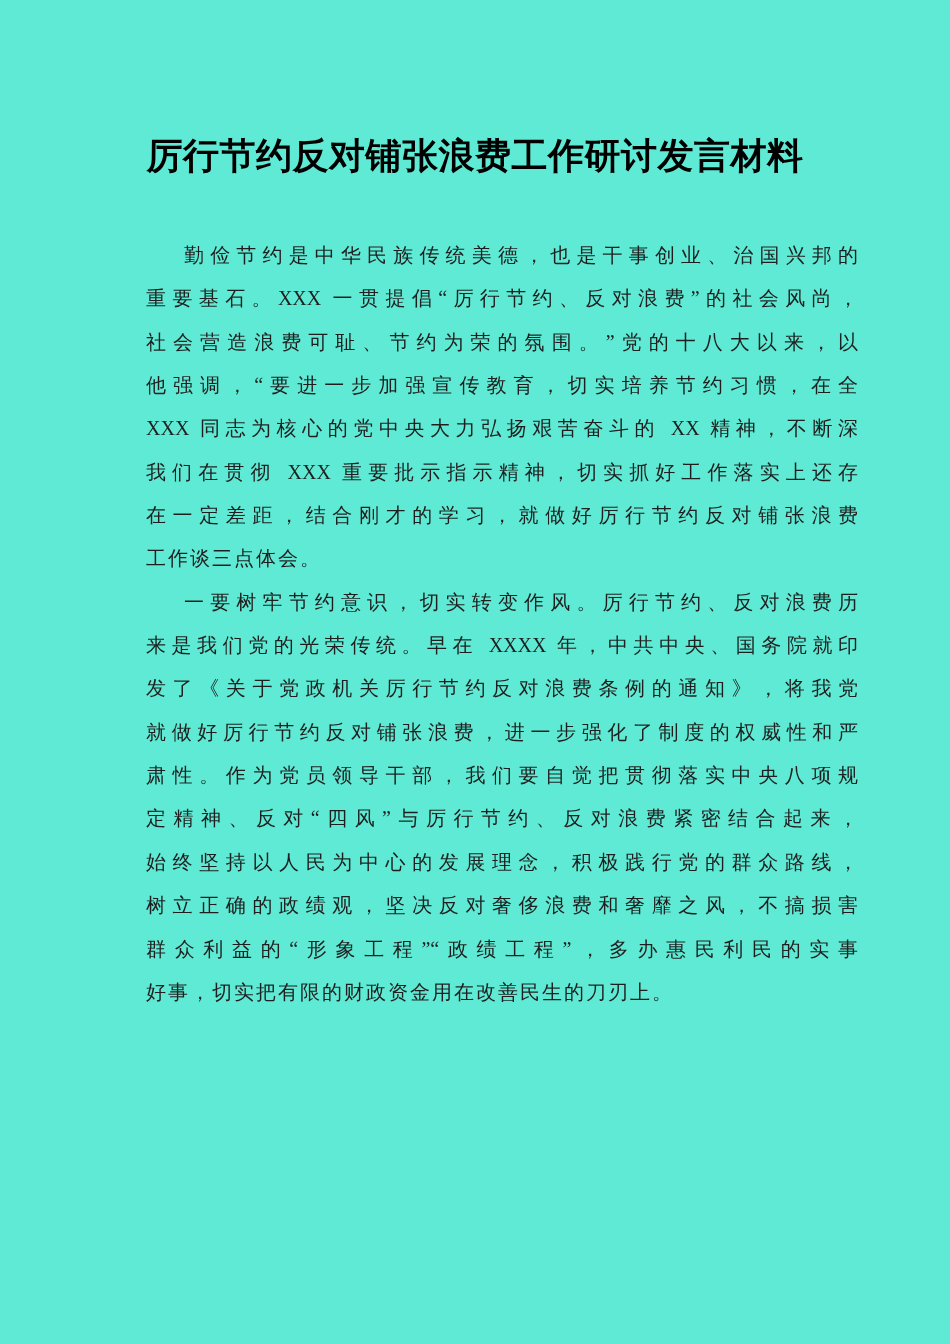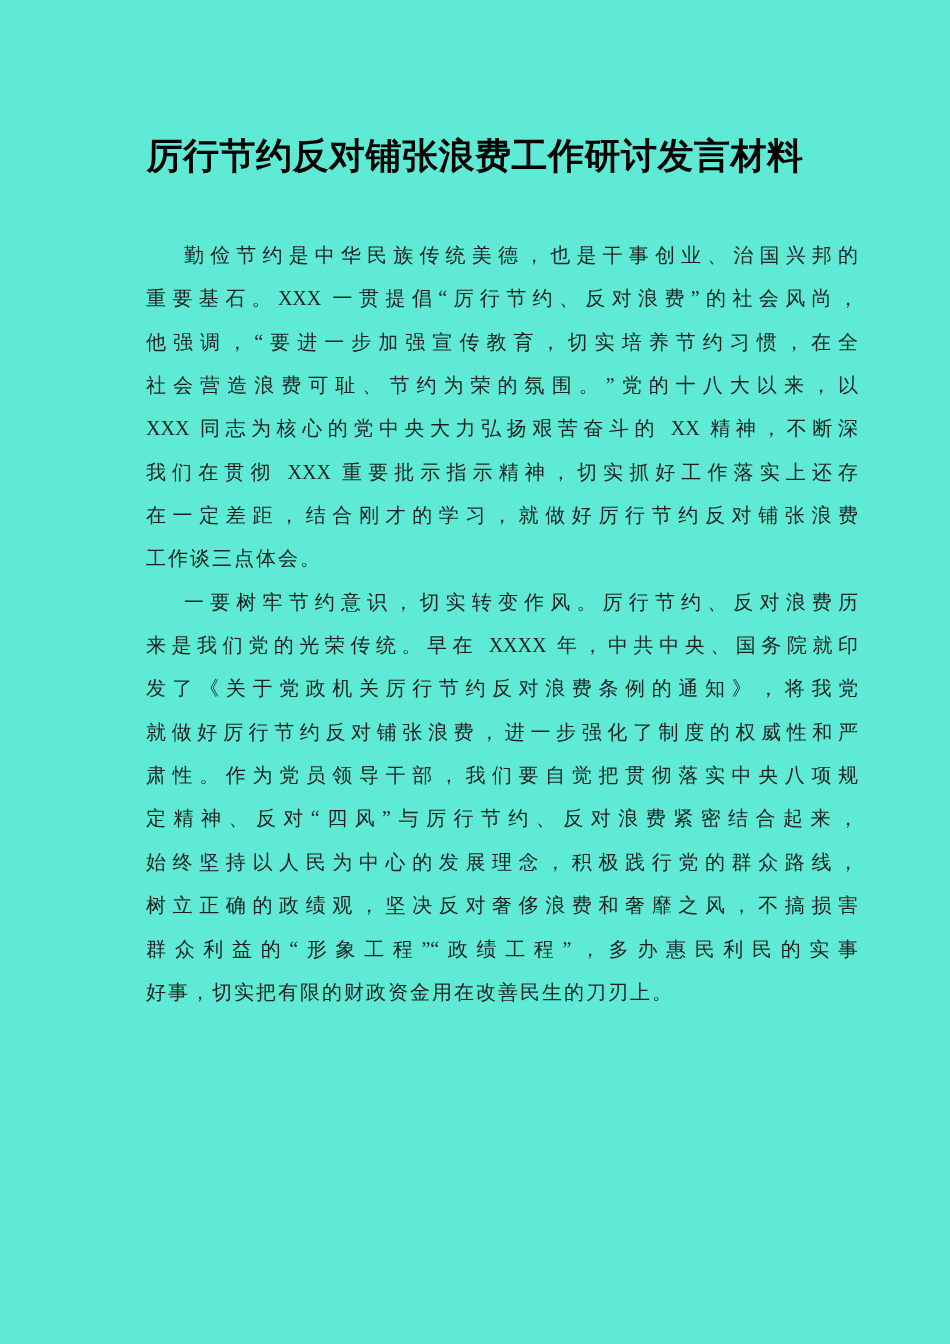--- a/index.html
+++ b/index.html
@@ -61,22 +61,22 @@
 </style>
 </head>
 <body>
 
 <div class="page">
   <h1 class="doc-title">厉行节约反对铺张浪费工作研讨发言材料</h1>
   <div class="doc-body" id="doc-body">
       <div class="paragraph">
         <div class="line first">勤俭节约是中华民族传统美德，也是干事创业、治国兴邦的</div>
         <div class="line">重要基石。XXX 一贯提倡“厉行节约、反对浪费”的社会风尚，</div>
+        <div class="line">社会营造浪费可耻、节约为荣的氛围。”党的十八大以来，以</div>
         <div class="line">他强调，“要进一步加强宣传教育，切实培养节约习惯，在全</div>
-        <div class="line">社会营造浪费可耻、节约为荣的氛围。”党的十八大以来，以</div>
         <div class="line">XXX 同志为核心的党中央大力弘扬艰苦奋斗的 XX 精神，不断深</div>
         <div class="line">我们在贯彻 XXX 重要批示指示精神，切实抓好工作落实上还存</div>
         <div class="line">在一定差距，结合刚才的学习，就做好厉行节约反对铺张浪费</div>
         <div class="line para-end">工作谈三点体会。</div>
       </div>
       <div class="paragraph">
         <div class="line first">一要树牢节约意识，切实转变作风。厉行节约、反对浪费历</div>
         <div class="line">来是我们党的光荣传统。早在 XXXX 年，中共中央、国务院就印</div>
         <div class="line">发了《关于党政机关厉行节约反对浪费条例的通知》，将我党</div>
         <div class="line">就做好厉行节约反对铺张浪费，进一步强化了制度的权威性和严</div>

